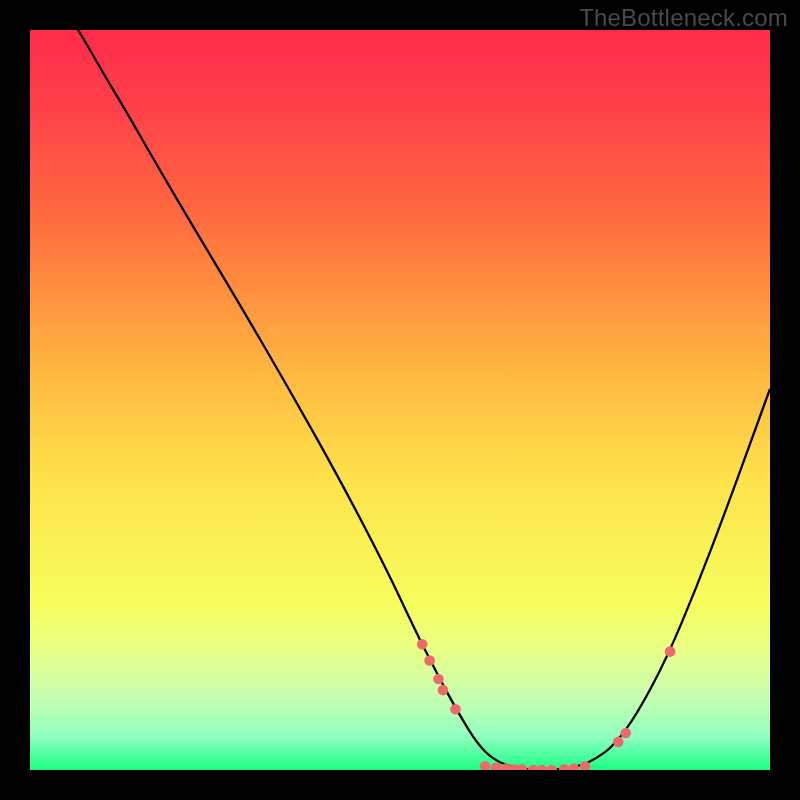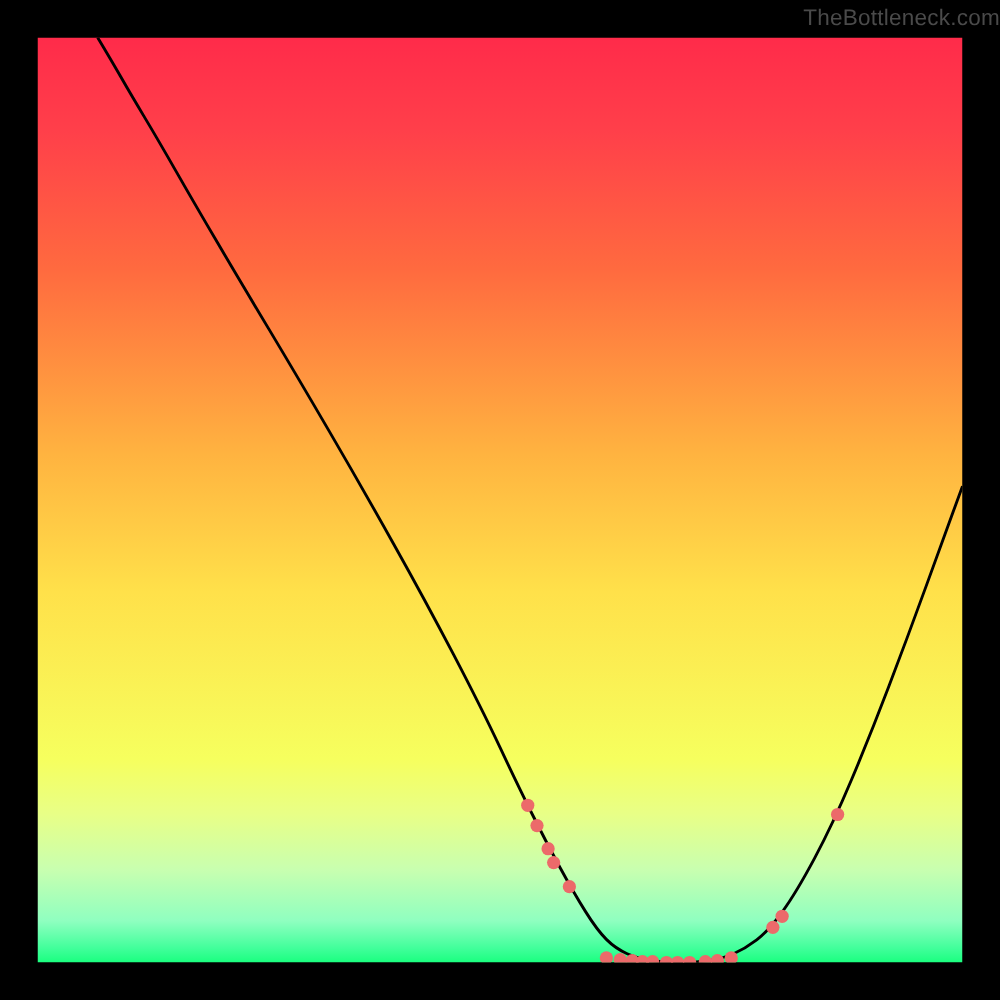--- a/index.html
+++ b/index.html
@@ -13,22 +13,22 @@
   }
   .stage {
     position: relative;
     width: 800px;
     height: 800px;
     background: #000;
   }
   .watermark {
     position: absolute;
     top: 4px;
-    right: 0;
-    font-size: 18px;
+    right: 12px;
+    font-size: 24px;
     color: #4a4a4a;
     font-weight: 500;
     letter-spacing: 0.2px;
     z-index: 5;
   }
   .plot-area {
     position: absolute;
     left: 30px;
     top: 30px;
     width: 740px;

